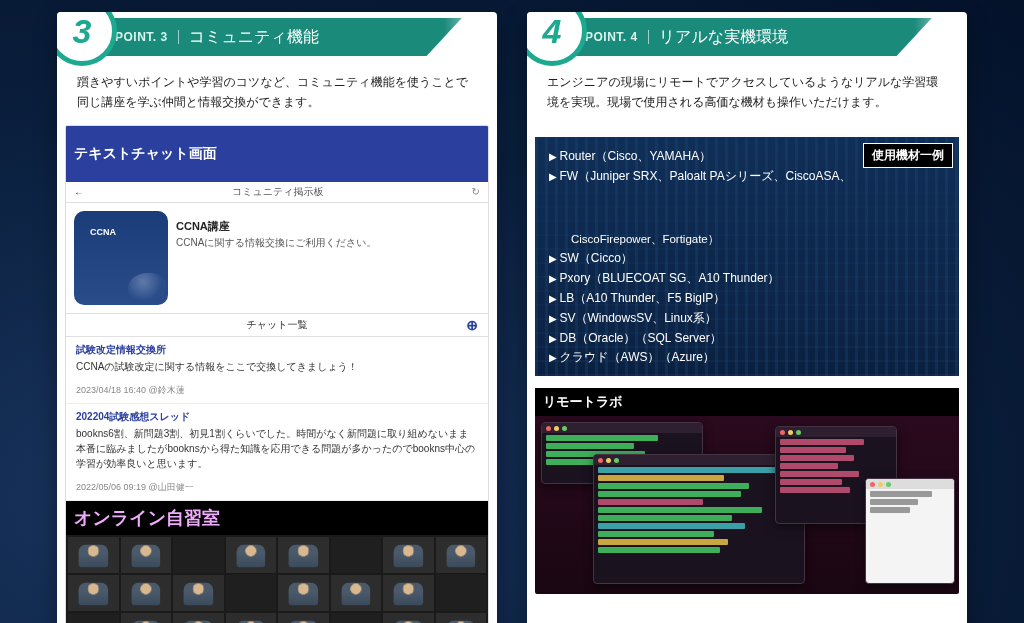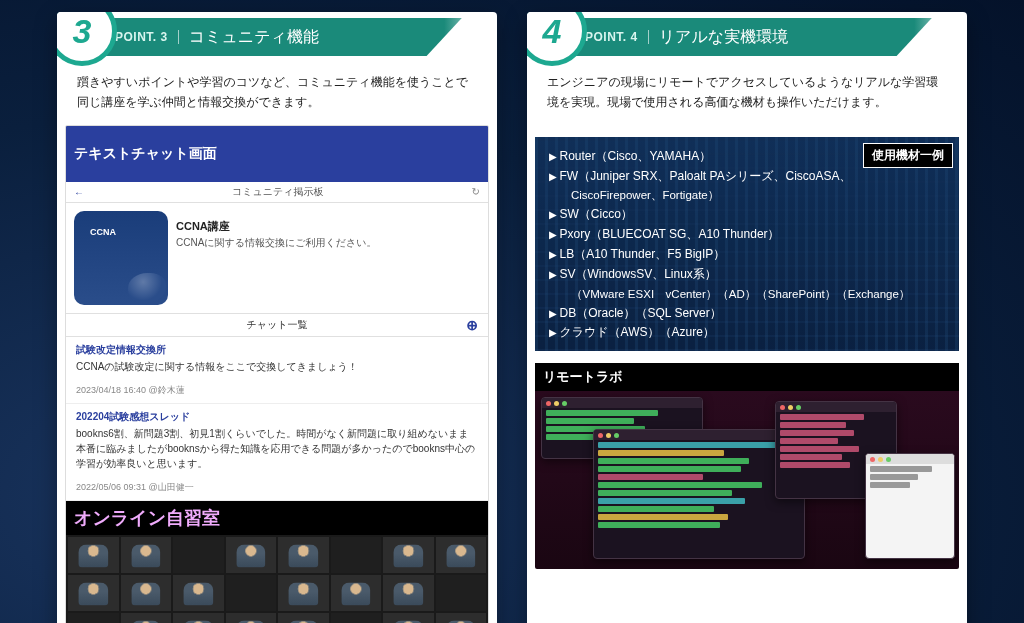--- a/index.html
+++ b/index.html
@@ -41,21 +41,21 @@
   
   .s4-wrap{position:relative;background:linear-gradient(180deg,#0b1d3a 0,#0f2648 100%);color:#fff;}
   .s4-rack{position:absolute;inset:0;background:
      repeating-linear-gradient(90deg,rgba(40,90,140,.25) 0 3px,transparent 3px 10px),
      repeating-linear-gradient(0deg,rgba(20,50,90,.5) 0 2px,transparent 2px 14px),
      linear-gradient(180deg,#12335e,#0a2040);opacity:.85;}
   .s4-tag{position:absolute;right:6px;top:6px;background:#000;color:#fff;border:1px solid #fff;font-size:12px;font-weight:700;padding:3px 8px;z-index:2;}
   .s4-list{position:relative;padding:10px 14px 8px;font-size:12px;line-height:1.65;}
   .s4-list li{list-style:none;}
   .s4-list li::before{content:"▶ ";font-size:10px;}
-  .s4-list .sub{margin-left:22px;display:block;font-size:11.5px;}
+  .s4-list .sub{margin-left:22px;display:block;font-size:11.5px;margin-top:44px;}
   .s4-lab{background:#000;color:#fff;font-weight:700;font-size:13px;padding:5px 8px;position:relative;}
   .s4-term{position:relative;height:178px;background:linear-gradient(180deg,#2a0a1e,#1a0612);overflow:hidden;}
   .twin{position:absolute;background:#1b1220;border:1px solid #443344;border-radius:4px;box-shadow:0 3px 10px rgba(0,0,0,.5);overflow:hidden;}
   .twin .tb{height:10px;background:#2e2030;display:flex;align-items:center;padding-left:4px;gap:3px;}
   .tb .d{width:5px;height:5px;border-radius:50%;background:#e66;} .tb .d2{background:#ec6;} .tb .d3{background:#6c6;}
   .twin .ln{height:6px;margin:2px 4px;border-radius:1px;}
   .g{background:#3fae5a;} .c{background:#3aa0a8;} .y{background:#c9a63f;} .r{background:#b04a6a;}
   .twhite{background:#f4f4f4;}
   .twhite .ln{background:#999;}
 </style>
@@ -96,21 +96,21 @@
         <span class="plus">⊕</span>
       </div>
       <div class="s3-thread">
         <div class="tt">試験改定情報交換所</div>
         <div class="tb">CCNAの試験改定に関する情報をここで交換してきましょう！</div>
         <div class="tm">2023/04/18 16:40 @鈴木蓮</div>
       </div>
       <div class="s3-thread">
         <div class="tt">202204試験感想スレッド</div>
         <div class="tb">bookns6割、新問題3割、初見1割くらいでした。時間がなく新問題に取り組めないまま本番に臨みましたがbooknsから得た知識を応用できる問題が多かったのでbookns中心の学習が効率良いと思います。</div>
-        <div class="tm">2022/05/06 09:31 @山田健一</div>
+        <div class="tm">2022/05/06 09:19 @山田健一</div>
       </div>
       <div class="s3-title2">オンライン自習室</div>
       <div class="s3-grid">
         <div class="s3-cell p"></div>
           <div class="s3-cell p"></div>
           <div class="s3-cell e"></div>
           <div class="s3-cell p"></div>
           <div class="s3-cell p"></div>
           <div class="s3-cell e"></div>
           <div class="s3-cell p"></div>
@@ -165,21 +165,21 @@
     <div class="shot" style="border:none;">
       <div class="s4-wrap">
         <div class="s4-rack"></div>
         <div class="s4-tag">使用機材一例</div>
         <ul class="s4-list">
           <li>Router（Cisco、YAMAHA）</li>
           <li><span>FW（Juniper SRX、Paloalt PAシリーズ、CiscoASA、</span><span class="sub">CiscoFirepower、Fortigate）</span></li>
           <li>SW（Cicco）</li>
           <li>Pxory（BLUECOAT SG、A10 Thunder）</li>
           <li>LB（A10 Thunder、F5 BigIP）</li>
-          <li><span>SV（WindowsSV、Linux系）</span><span class="sub">（VMware ESXI　vCenter）（AD）（SharePoint）（Exchange）</span></li>
+          <li><span>SV（WindowsSV、Linux系）</span></li>
           <li>DB（Oracle）（SQL Server）</li>
           <li>クラウド（AWS）（Azure）</li>
         </ul>
       </div>
       <div class="s4-lab">リモートラボ</div>
       <div class="s4-term">
         <div class="twin" style="left:6px;top:6px;width:160px;height:60px;">
           <div class="tb">
               <span class="d"></span>
               <span class="d d2"></span>

